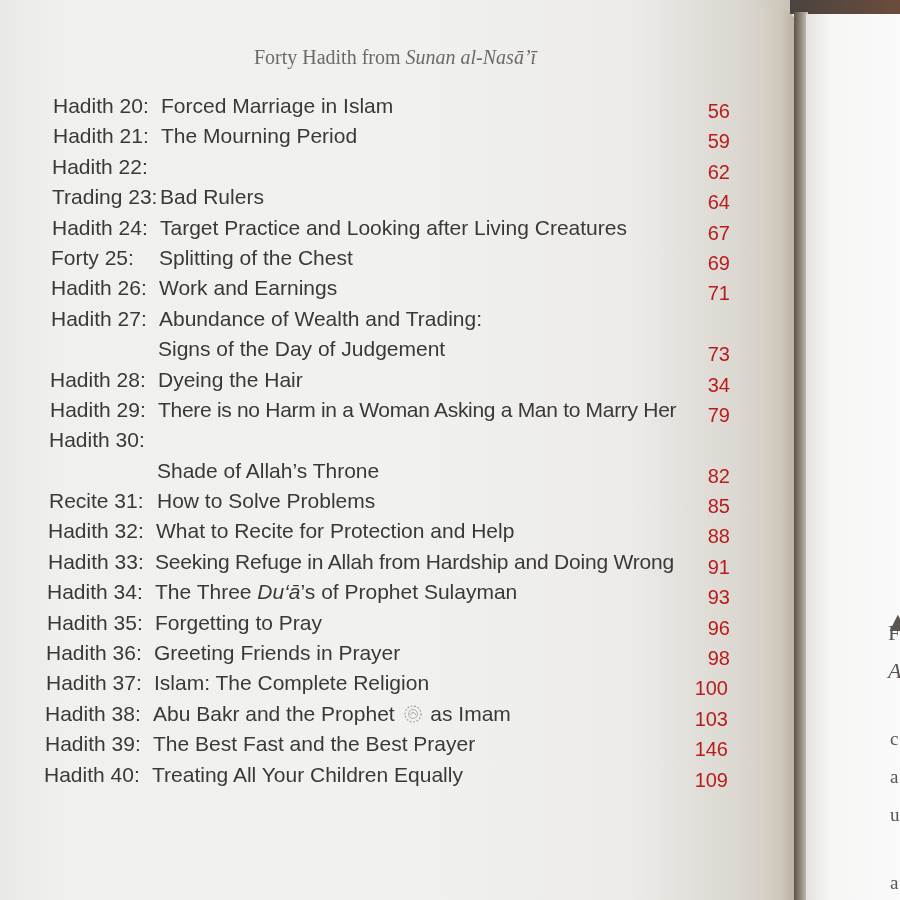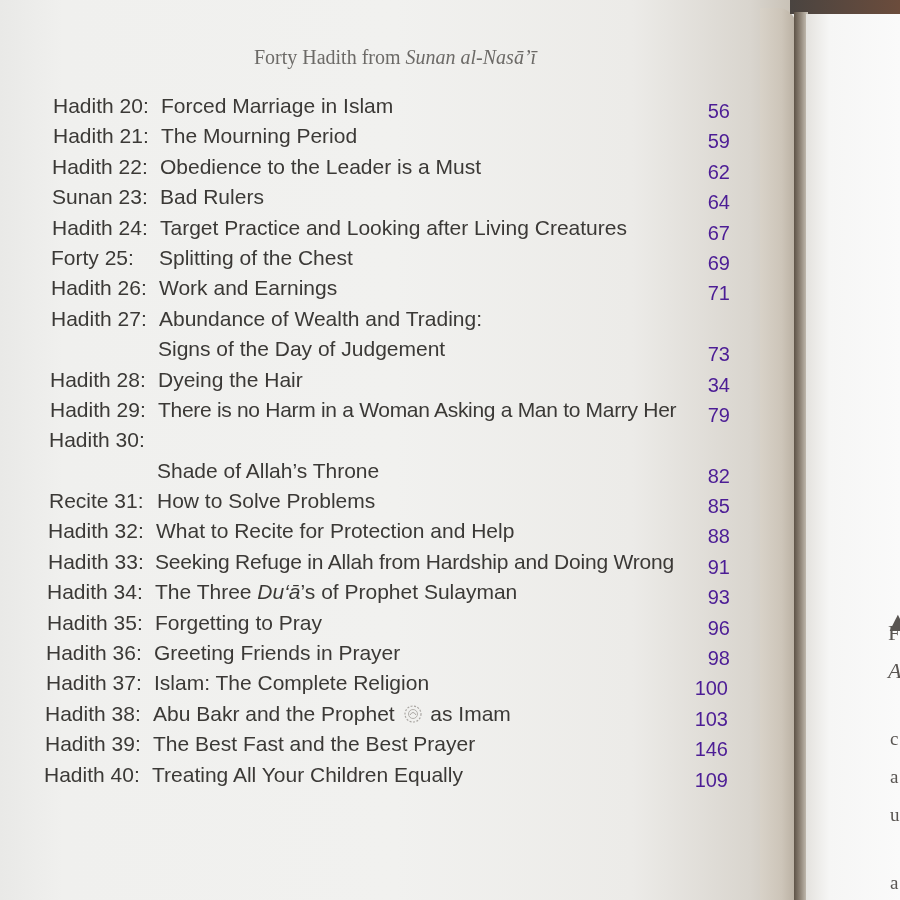--- a/index.html
+++ b/index.html
@@ -40,21 +40,21 @@
   .running-head .plain { }
   .running-head .ital { font-style:italic; }
 
   .toc { position:absolute; left:0; top:94px; width:790px; }
   .row {
     position:relative; height:30.4px;
     font-family:Liberation Sans, sans-serif; font-size:21px; color:#3b3936;
   }
   .row .label { position:absolute; top:0; white-space:nowrap; }
   .row .title { position:absolute; top:0; white-space:nowrap; }
-  .row .num { position:absolute; top:6px; width:50px; text-align:right; font-size:20px; color:#4c1d95; }
+  .row .num { position:absolute; top:6px; width:50px; text-align:right; font-size:20px; color:#b91c1c; }
   .ital { font-style:italic; }
   .pbuh { display:inline-block; width:20px; height:20px; vertical-align:-3px; margin:0 2px; }
 </style>
 </head>
 <body>
 
 <div class="page-left"></div>
 <div class="page-edge"></div>
 <div class="dark-top"></div>
 <div class="gutter"></div>
@@ -83,26 +83,25 @@
   </div>
 
   <div class="row">
     <span class="label" style="left:53px">Hadith 21:</span>
     <span class="title" style="left:161px">The Mourning Period</span>
     <span class="num" style="left:680px">59</span>
   </div>
 
   <div class="row">
     <span class="label" style="left:52px">Hadith 22:</span>
-    <span class="title" style="left:160px">Obedience to the Leader is a Must</span>
     <span class="num" style="left:680px">62</span>
   </div>
 
   <div class="row">
-    <span class="label" style="left:52px">Sunan 23:</span>
+    <span class="label" style="left:52px">Trading 23:</span>
     <span class="title" style="left:160px">Bad Rulers</span>
     <span class="num" style="left:680px">64</span>
   </div>
 
   <div class="row">
     <span class="label" style="left:52px">Hadith 24:</span>
     <span class="title" style="left:160px">Target Practice and Looking after Living Creatures</span>
     <span class="num" style="left:680px">67</span>
   </div>
 

